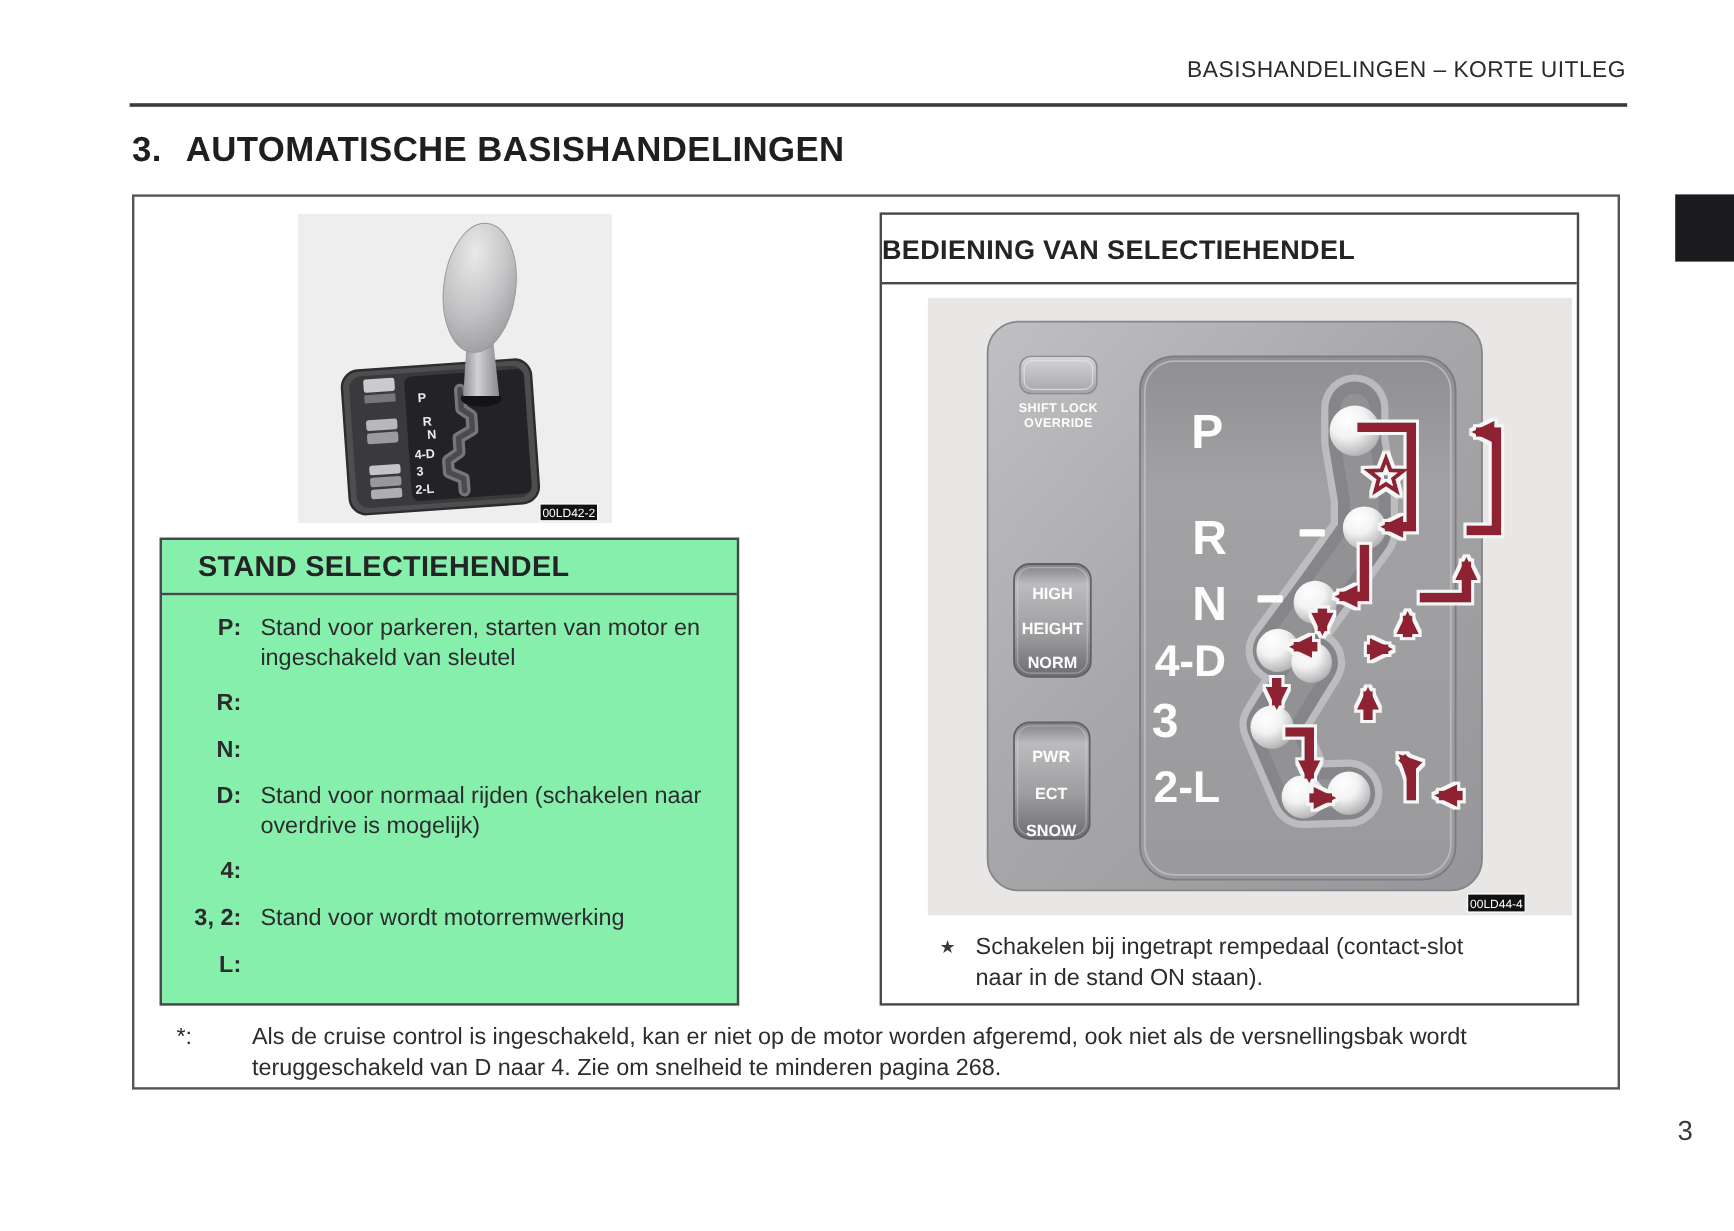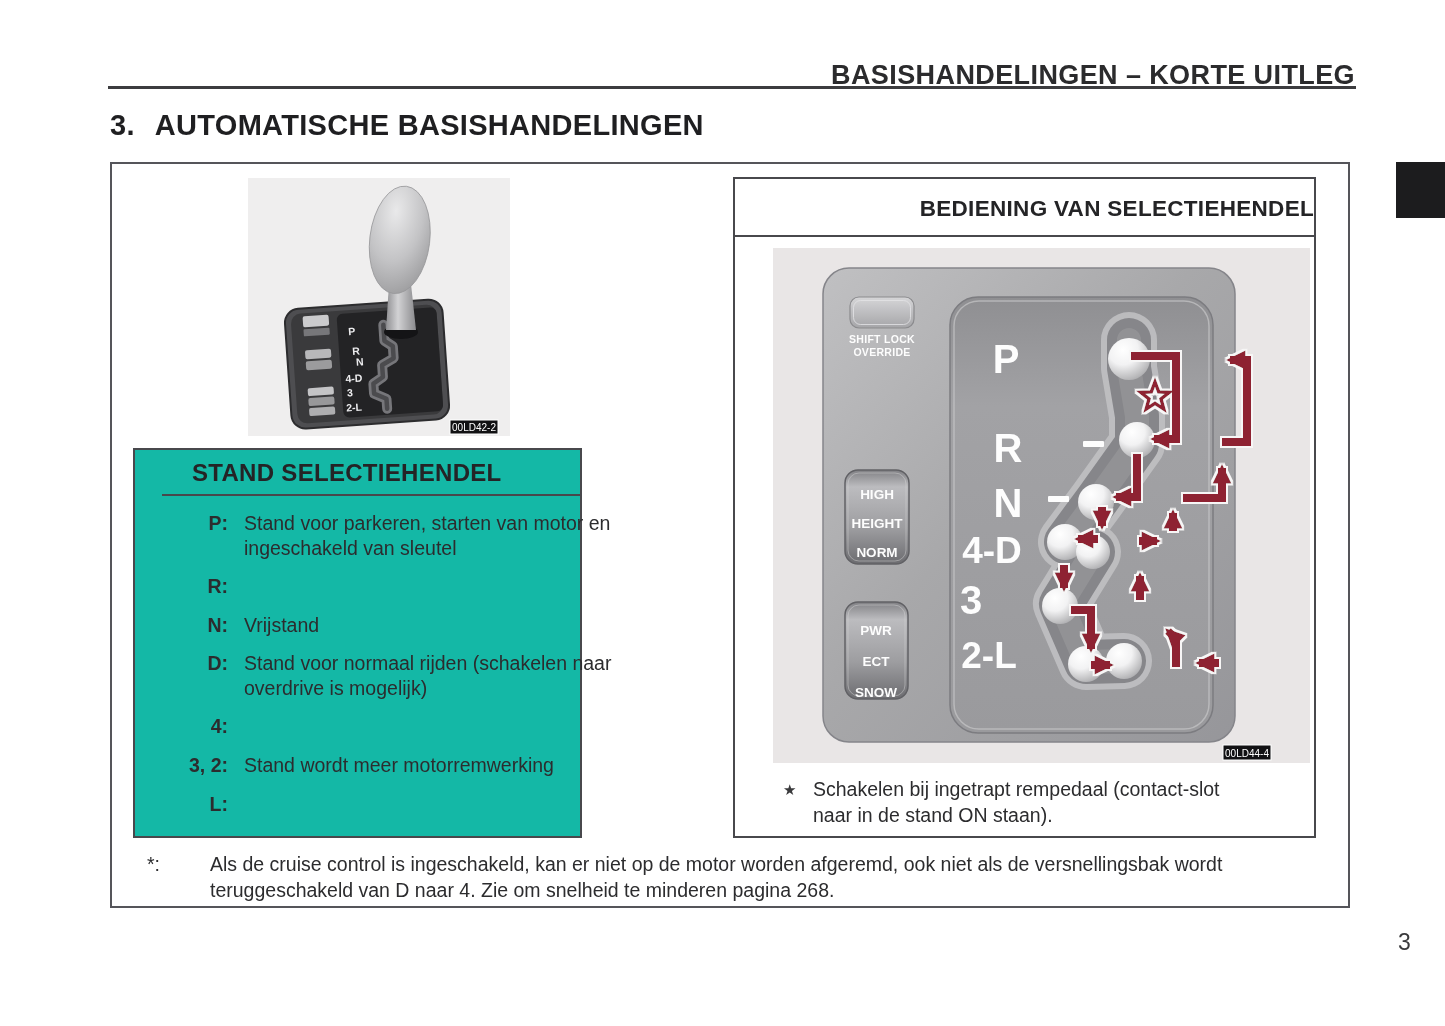--- a/index.html
+++ b/index.html
@@ -1,42 +1,42 @@
 <!DOCTYPE html>
 <html><head>
 <meta charset="utf-8">
 <style>
   html,body{margin:0;padding:0;background:#fff;}
   #page{
     position:relative;width:1445px;height:1026px;background:#ffffff;
     font-family:"Liberation Sans", sans-serif;color:#242426;overflow:hidden;
   }
   
-  #hdr-text{position:absolute;top:60px;right:90px;font-size:27px;font-weight:bold;letter-spacing:.4px;color:#2b2b2d;}
+  #hdr-text{position:absolute;top:48px;right:90px;font-size:19px;font-weight:normal;letter-spacing:.4px;color:#2b2b2d;}
   #hdr-rule{position:absolute;left:108px;top:86px;width:1248px;height:2.5px;background:#3c3c3f;}
   
   #pg-title{position:absolute;left:110px;top:109px;font-size:29px;font-weight:bold;color:#1f1f21;letter-spacing:.3px;}
   #pg-title .num{margin-right:20px;}
   
   #outer-box{position:absolute;left:110px;top:162px;width:1240px;height:746px;border:2px solid #55555a;box-sizing:border-box;}
   
   #index-tab{position:absolute;left:1396px;top:162px;width:49px;height:56px;background:#1c1c1e;}
   
   #shifter-fig{position:absolute;left:248px;top:178px;width:262px;height:258px;}
   
-  #stand-box{position:absolute;left:133px;top:448px;width:449px;height:390px;border:2px solid #48484c;box-sizing:border-box;background:#14b8a6;padding-left:27px;}
+  #stand-box{position:absolute;left:133px;top:448px;width:483px;height:390px;border:2px solid #48484c;box-sizing:border-box;background:#86efac;}
   #stand-title{font-size:24px;font-weight:bold;letter-spacing:.3px;color:#242426;
     padding:9px 10px 7px 30px;border-bottom:2px solid #48484c;}
   #stand-list{padding:15px 10px 0 6px;}
   .stand-row{display:grid;grid-template-columns:60px 450px;column-gap:16px;margin-bottom:14px;
     font-size:19.5px;line-height:1.26;color:#2c2c2e;}
   .stand-term{font-weight:bold;text-align:right;white-space:nowrap;}
   
   #bediening-box{position:absolute;left:733px;top:177px;width:583px;height:661px;border:2px solid #48484c;box-sizing:border-box;background:#fff;}
-  #bediening-title{font-size:22.5px;font-weight:bold;text-align:right;letter-spacing:.3px;color:#242426;
+  #bediening-title{font-size:22.5px;font-weight:bold;text-align:left;letter-spacing:.3px;color:#242426;
     padding:17px 0 13px 0;border-bottom:2px solid #48484c;}
   #gate-fig{position:absolute;left:38px;top:69px;width:537px;height:515px;}
   #bediening-footnote{position:absolute;left:48px;top:598px;display:flex;align-items:flex-start;
     font-size:19.5px;line-height:1.32;color:#2c2c2e;}
   #bediening-footnote .star{font-size:15px;width:30px;padding-top:3px;color:#3a3a3c;}
   #bediening-footnote .txt{width:430px;}
   
   #page-footnote{position:absolute;left:147px;top:852px;display:flex;font-size:19.5px;line-height:1.33;color:#2c2c2e;}
   #page-footnote .marker{width:63px;}
   #page-footnote .txt{width:1110px;}
@@ -119,32 +119,31 @@
     <div id="stand-list">
       <div class="stand-row">
         <span class="stand-term">P:</span>
         <span class="stand-desc">Stand voor parkeren, starten van motor en ingeschakeld van sleutel</span>
       </div>
       <div class="stand-row">
         <span class="stand-term">R:</span>
       </div>
       <div class="stand-row">
         <span class="stand-term">N:</span>
-        <span class="stand-desc">Vrijstand</span>
       </div>
       <div class="stand-row">
         <span class="stand-term">D:</span>
         <span class="stand-desc">Stand voor normaal rijden (schakelen naar overdrive is mogelijk)</span>
       </div>
       <div class="stand-row">
         <span class="stand-term">4:</span>
       </div>
       <div class="stand-row">
         <span class="stand-term">3, 2:</span>
-        <span class="stand-desc">Stand wordt meer motorremwerking</span>
+        <span class="stand-desc">Stand voor wordt motorremwerking</span>
       </div>
       <div class="stand-row">
         <span class="stand-term">L:</span>
       </div>
     </div>
   </div>
 
   <div id="bediening-box">
     <div id="bediening-title">BEDIENING VAN SELECTIEHENDEL</div>
 

